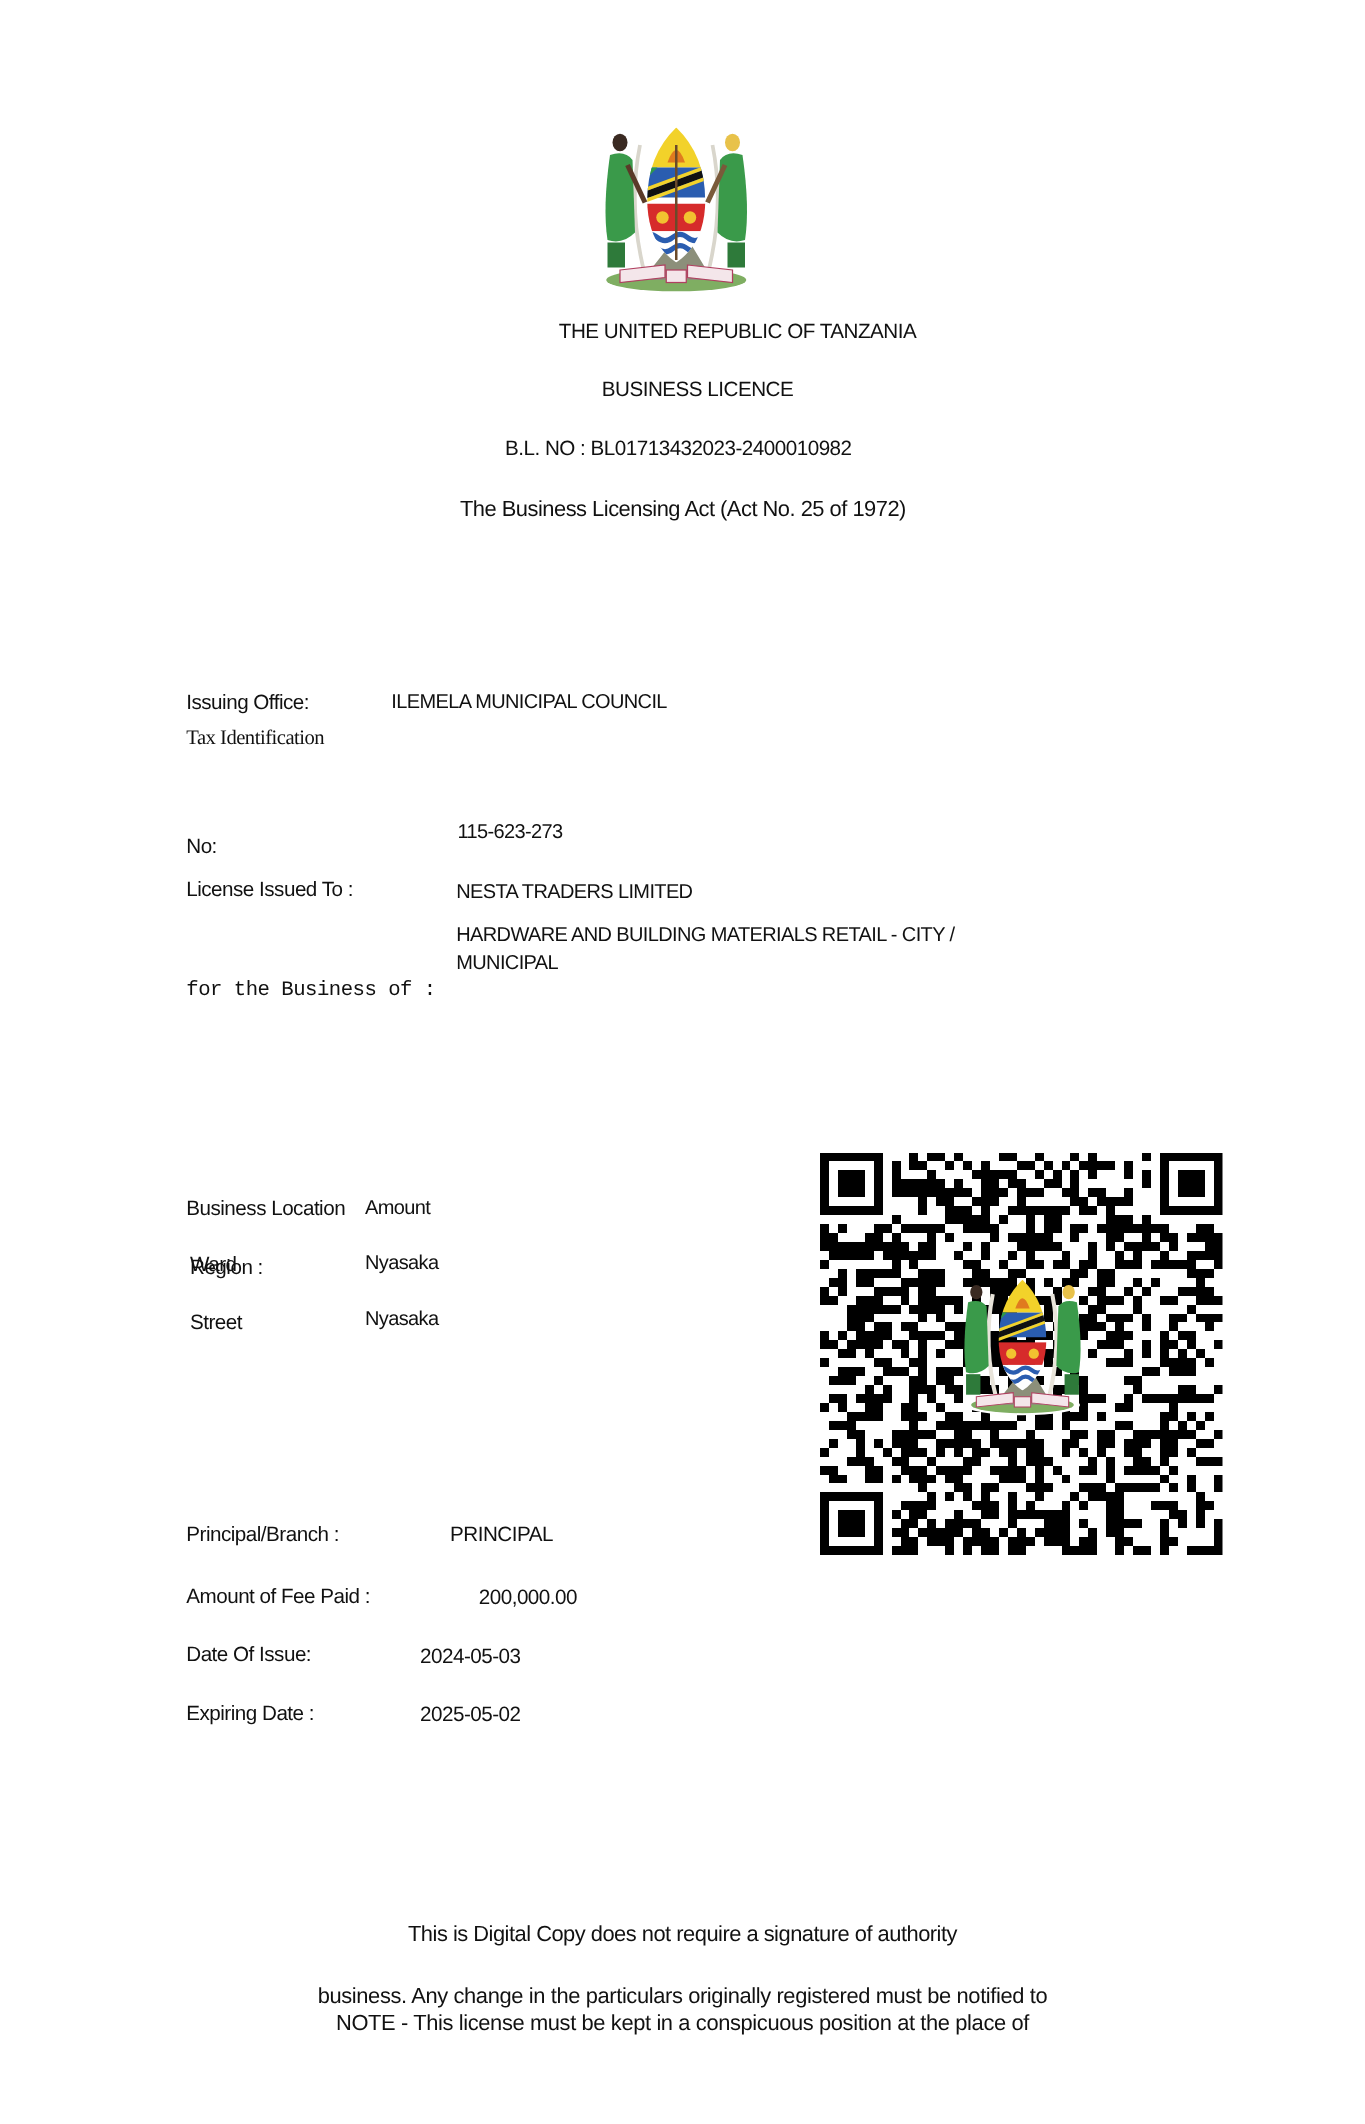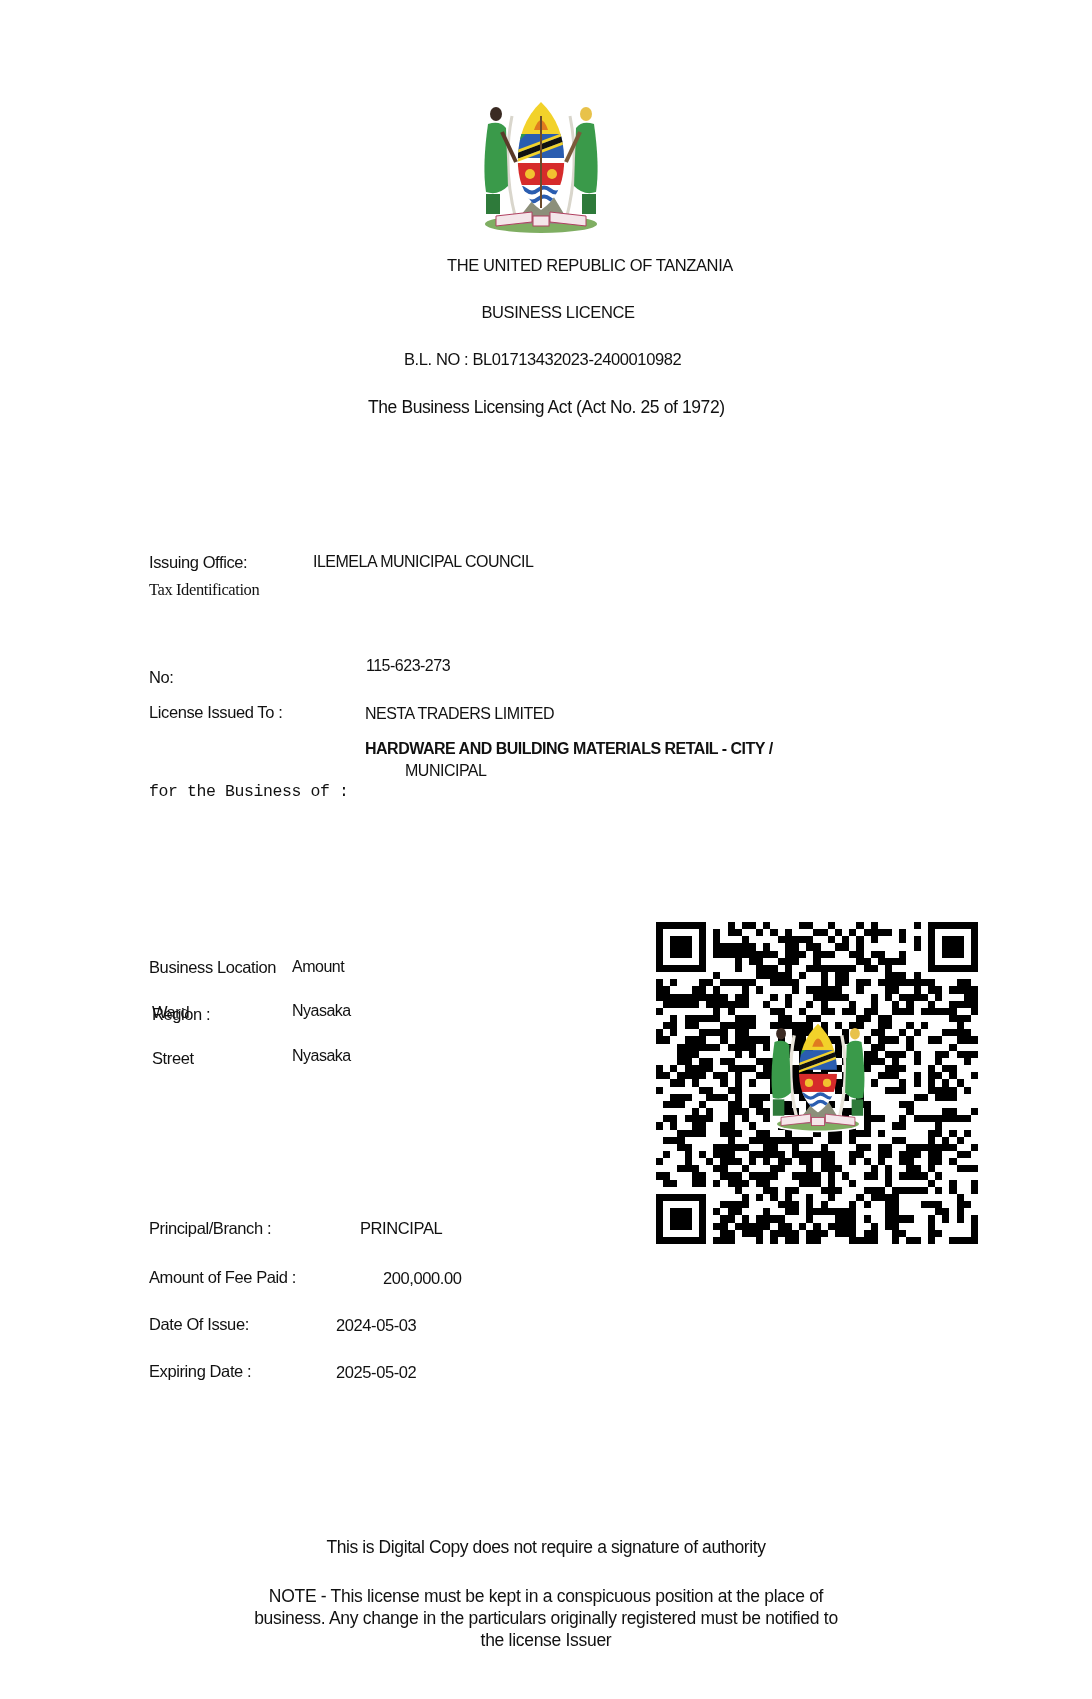--- a/index.html
+++ b/index.html
@@ -72,22 +72,22 @@
 <div class="abs t16" style="top:553px; left:149px;">Issuing Office:</div>
 <div class="abs t15" style="top:553px; left:313px;">ILEMELA MUNICIPAL COUNCIL</div>
 <div class="abs t16" style="top:580px; left:149px;font-family:Liberation Serif, serif;">Tax Identification</div>
 <div class="abs t16" style="top:668px; left:149px;">No:</div>
 <div class="abs t15" style="top:657px; left:366px;">115-623-273</div>
 
 <div class="abs t16" style="top:703px; left:149px;">License Issued To :</div>
 <div class="abs t15" style="top:705px; left:365px;">NESTA TRADERS LIMITED</div>
 
 <div class="abs t16" style="top:782px; left:149px;font-family:Liberation Mono, monospace;">for the Business of :</div>
-<div class="abs t15" style="top:740px; left:365px;font-weight:bold;">HARDWARE AND BUILDING MATERIALS RETAIL - CITY /</div>
-<div class="abs t15" style="top:762px; left:365px;margin-left:40px;">MUNICIPAL</div>
+<div class="abs t15" style="top:740px; left:365px;">HARDWARE AND BUILDING MATERIALS RETAIL - CITY /</div>
+<div class="abs t15" style="top:762px; left:365px;">MUNICIPAL</div>
 
 <div class="abs t16" style="top:910px; left:149px;margin-top:48px;">Business Location</div>
 <div class="abs t16" style="top:957px; left:152px;margin-top:48px;">Region :</div>
 <div class="abs t15" style="top:958px; left:292px;">Amount</div>
 <div class="abs t16" style="top:1003px; left:152px;">Ward</div>
 <div class="abs t15" style="top:1002px; left:292px;">Nyasaka</div>
 <div class="abs t16" style="top:1049px; left:152px;">Street</div>
 <div class="abs t15" style="top:1047px; left:292px;">Nyasaka</div>
 
 <div class="abs t16" style="top:1219px; left:149px;">Principal/Branch :</div>
@@ -1062,16 +1062,15 @@
   <path d="M120 28 Q108 24 102 32 L100 90 Q110 100 122 96 Q126 70 120 28 Z" fill="#3a9a4a"></path>
   <rect x="12" y="98" width="14" height="20" fill="#2e7a3a"></rect>
   <rect x="108" y="98" width="14" height="20" fill="#2e7a3a"></rect>
   <path d="M22 120 L58 116 L58 126 L22 130 Z" fill="#f4e6ea" stroke="#b04060" stroke-width="1"></path>
   <path d="M76 116 L112 120 L112 130 L76 126 Z" fill="#f4e6ea" stroke="#b04060" stroke-width="1"></path>
   <rect x="59" y="120" width="16" height="10" fill="#f4e6ea" stroke="#b04060" stroke-width="1"></rect>
 </svg>
 
 <div class="abs center t17" style="top:1537px;">This is Digital Copy does not require a signature of authority</div>
 <div class="abs center note" style="top:1585px;">
+  <div>business. Any change in the particulars originally registered must be notified to</div>
   <div>NOTE - This license must be kept in a conspicuous position at the place of</div>
-  <div>business. Any change in the particulars originally registered must be notified to</div>
-  <div>the license Issuer</div>
 </div>
 
 </body></html>

